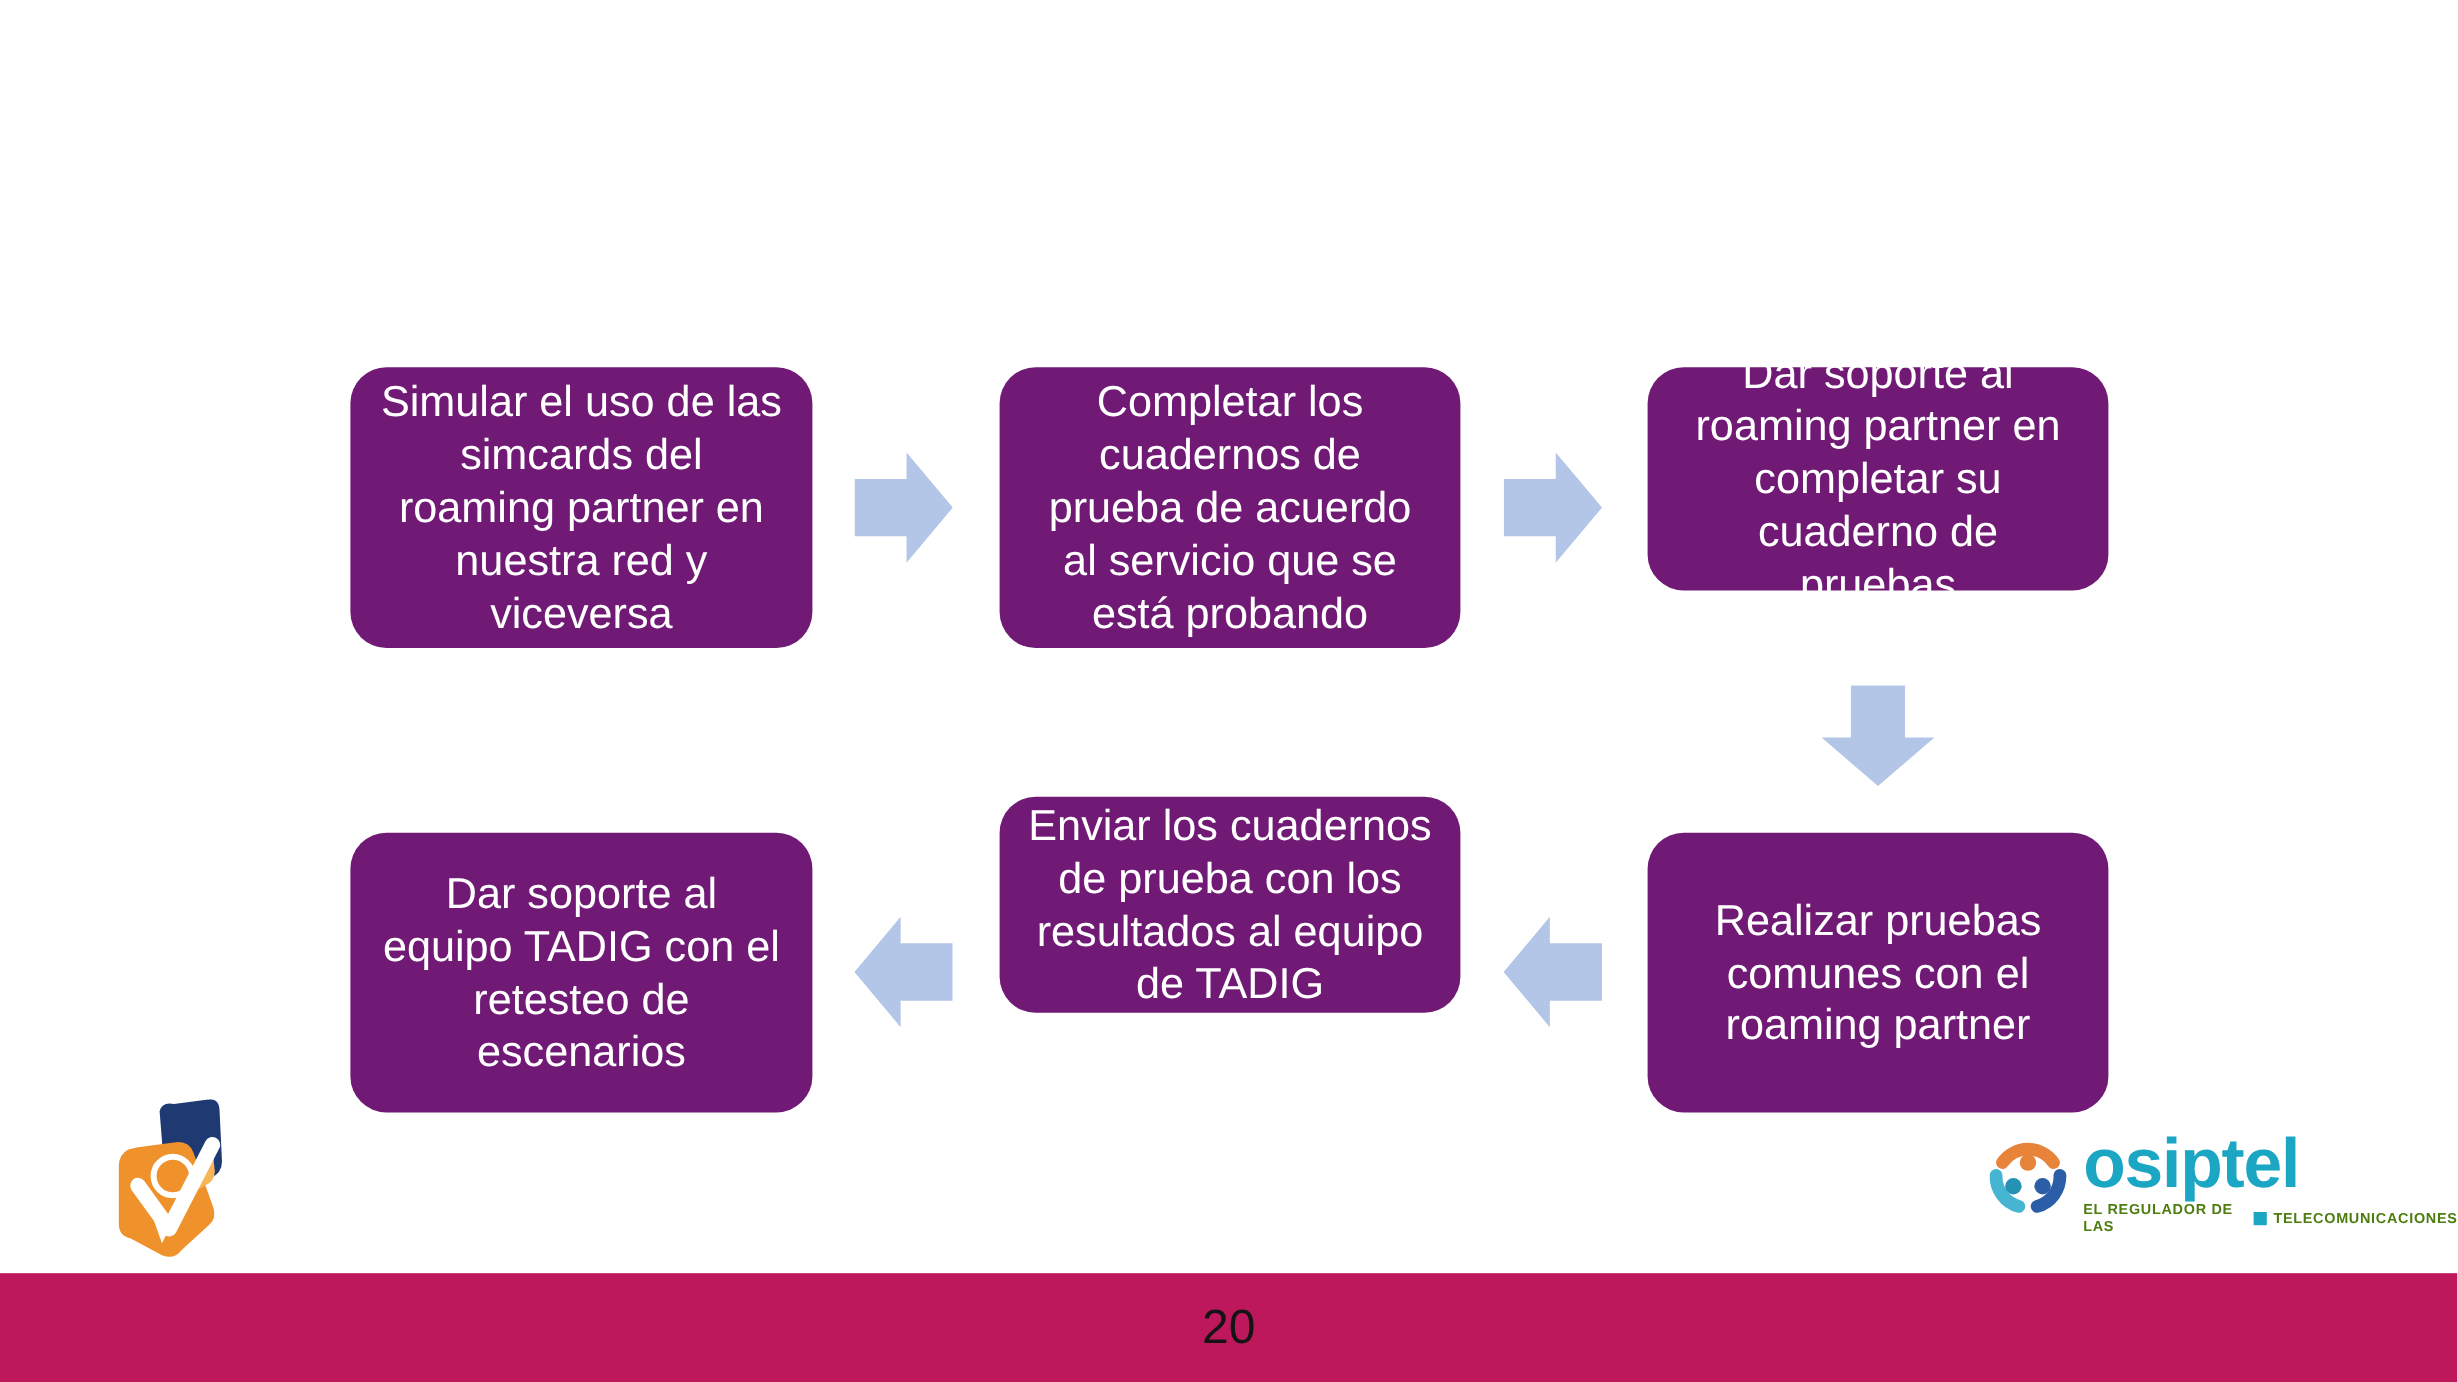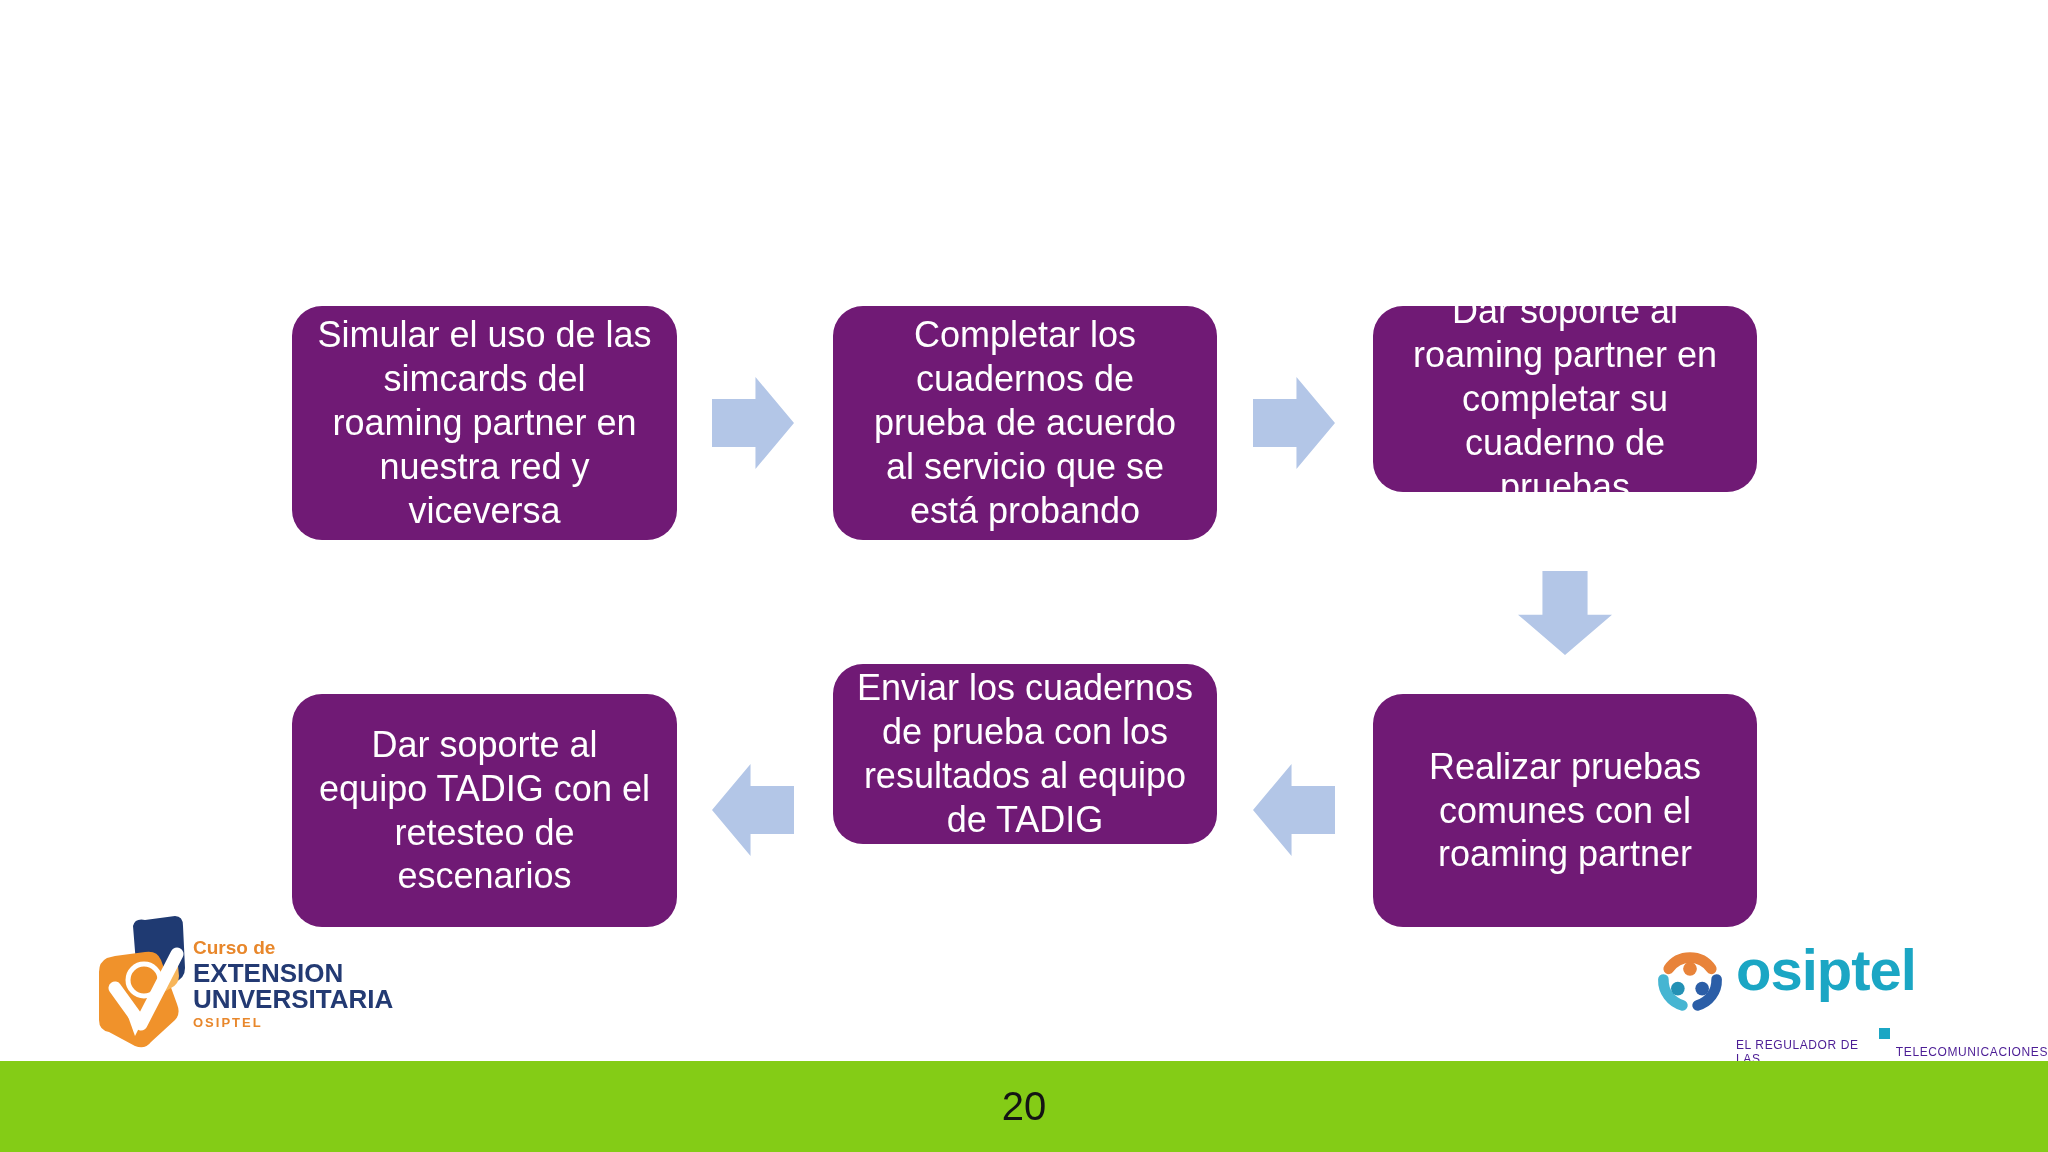--- a/index.html
+++ b/index.html
@@ -57,21 +57,21 @@
   .ar1{left:712px;top:377px;}
   .ar2{left:1253px;top:377px;}
   .ad1{left:1518px;top:571px;}
   .al1{left:1253px;top:764px;}
   .al2{left:712px;top:764px;}
 
   .footer-bar{
     position:absolute;
     left:0;top:1061px;
     width:2048px;height:91px;
-    background:#84cc16;
+    background:#be185d;
     display:flex;
     align-items:center;
     justify-content:center;
   }
   .page-number{
     font-size:40px;
     color:#141414;
   }
 
   
@@ -112,24 +112,23 @@
     letter-spacing:-1px;
   }
   .tagline{
     display:flex;
     align-items:center;
     gap:6px;
     margin-top:4px;
   }
   .tagline-text{
     font-size:12px;
-    font-weight:400;
-    color:#4c1d95;
+    font-weight:700;
+    color:#4d7c0f;
     letter-spacing:0.6px;
-    margin-top:37px;
   }
   .tagline-square{
     width:11px;height:11px;
     background:#1BA6C4;
     flex:0 0 auto;
   }
 </style>
 </head>
 <body>
 
@@ -166,26 +165,20 @@
     <span>
       <svg width="92" height="132" viewBox="0 0 92 132" xmlns="http://www.w3.org/2000/svg">
         <path d="M38 10 Q40 2 50 4 L80 0 Q88 0 88 10 L90 52 Q90 62 80 66 L55 80 L42 60 Z" fill="#1F3A72"></path>
         <path d="M12 42 Q4 46 4 56 L4 104 Q4 114 14 116 L40 130 Q50 134 56 126 L80 104 Q86 98 82 88 L66 44 Q62 34 50 36 L20 40 Z" fill="#F0922B"></path>
         <path d="M60 58 Q72 52 82 40 L84 60 Q84 68 76 72 L62 80 Z" fill="#F7B55A"></path>
         <circle cx="49" cy="64" r="16" fill="#F0922B" stroke="#ffffff" stroke-width="5"></circle>
         <path d="M20 72 L46 108 L82 38" fill="none" stroke="#ffffff" stroke-width="13" stroke-linecap="round" stroke-linejoin="round"></path>
         <path d="M30 92 L46 108 L40 120 Z" fill="#ffffff"></path>
       </svg>
     </span>
-    <div class="logo-left-text">
-      <span class="curso-de">Curso de</span>
-      <span class="extension">EXTENSION</span>
-      <span class="universitaria">UNIVERSITARIA</span>
-      <span class="osiptel-small">OSIPTEL</span>
-    </div>
   </div>
 
   <div class="logo-right">
     <span>
       <svg width="76" height="78" viewBox="0 0 100 100" xmlns="http://www.w3.org/2000/svg">
         <path d="M22 34 A34 34 0 0 1 78 34" fill="none" stroke="#E8833A" stroke-width="14" stroke-linecap="round"></path>
         <path d="M15 48 A34 34 0 0 0 40 82" fill="none" stroke="#46B5D2" stroke-width="14" stroke-linecap="round"></path>
         <path d="M60 82 A34 34 0 0 0 85 48" fill="none" stroke="#2B5EA7" stroke-width="14" stroke-linecap="round"></path>
         <circle cx="50" cy="34" r="9" fill="#E8833A"></circle>
         <circle cx="34" cy="60" r="9" fill="#2491B5"></circle>

